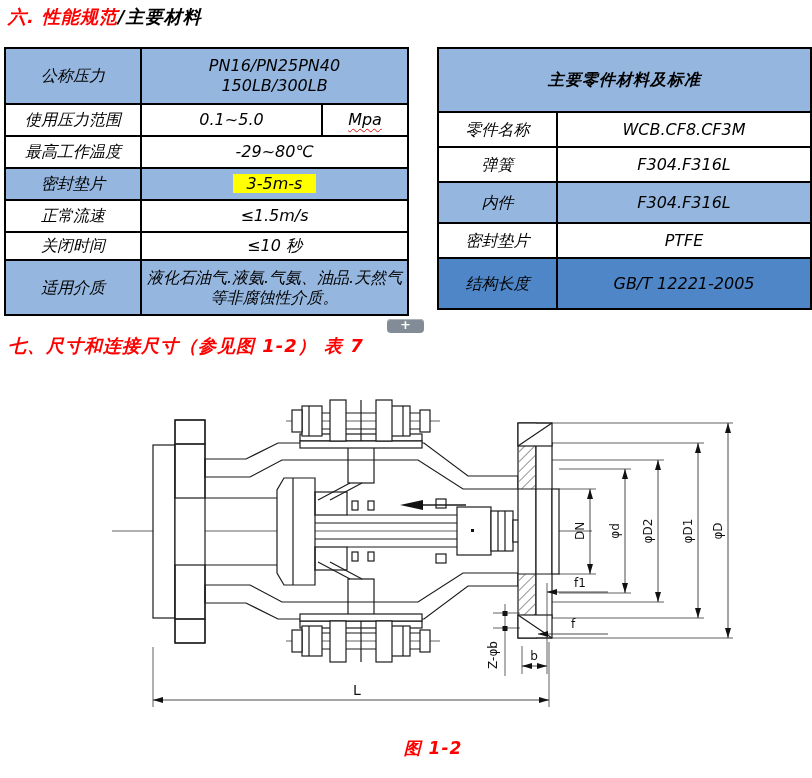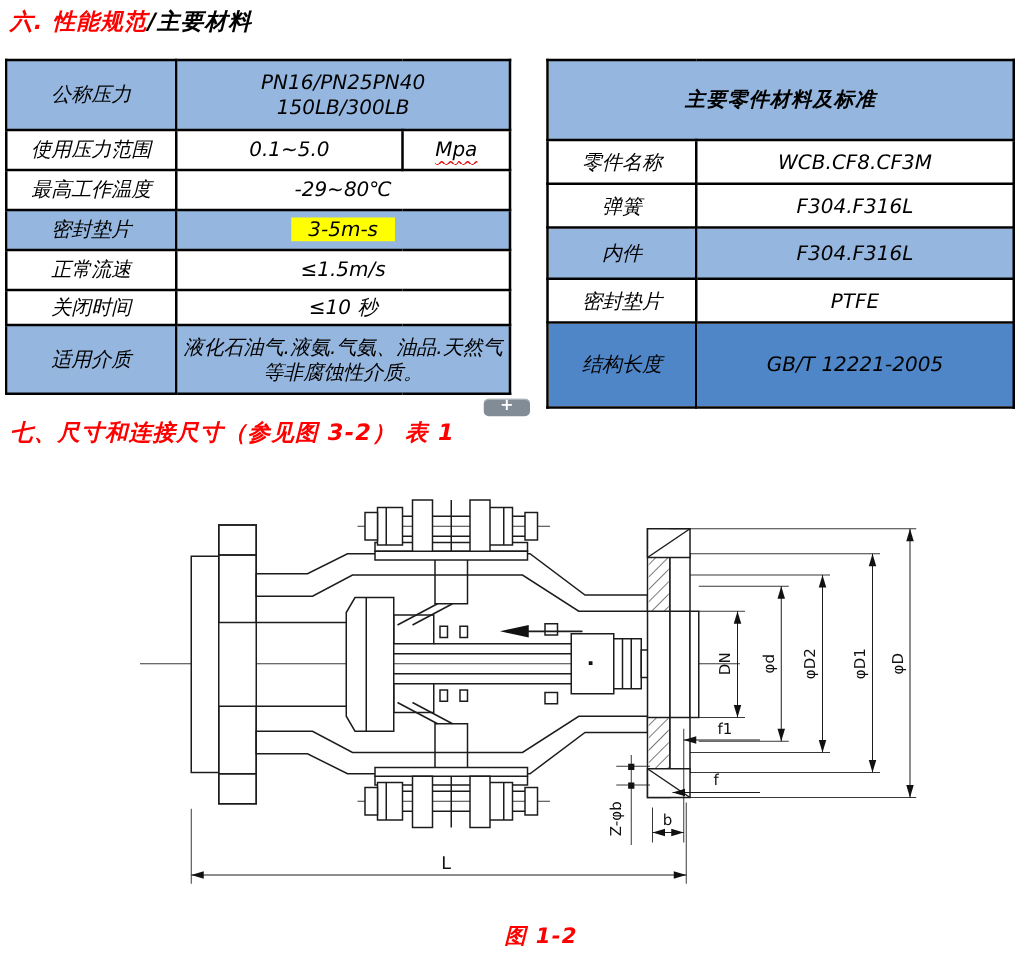--- a/index.html
+++ b/index.html
@@ -106,30 +106,30 @@
     <td>F304.F316L</td>
   </tr>
   <tr style="height:41px">
     <td class="bg-blue">内件</td>
     <td class="bg-blue">F304.F316L</td>
   </tr>
   <tr style="height:35px">
     <td>密封垫片</td>
     <td>PTFE</td>
   </tr>
-  <tr style="height:68px">
+  <tr style="height:51px">
     <td class="bg-dkblue">结构长度</td>
     <td class="bg-dkblue">GB/T 12221-2005</td>
   </tr>
 </tbody>
   </table>
 
 <div class="abs plus-handle">+</div>
 
-<div class="abs sec-title red" style="left:8px; top:334px;">七、尺寸和连接尺寸（参见图 3-2） 表 1</div>
+<div class="abs sec-title red" style="left:8px; top:334px;">七、尺寸和连接尺寸（参见图 1-2） 表 7</div>
 
 <svg class="diagram" width="676" height="356" viewBox="98 373 676 356">
   <defs>
     <pattern id="hat" patternUnits="userSpaceOnUse" width="7" height="7" patternTransform="rotate(45)">
       <rect width="7" height="7" fill="#ffffff"></rect>
       <line x1="0" y1="0" x2="0" y2="7" stroke="#2a2a2a" stroke-width="1"></line>
     </pattern>
     <marker id="arr" markerUnits="userSpaceOnUse" markerWidth="12" markerHeight="8" refX="11" refY="4" orient="auto-start-reverse">
       <path d="M11,4 L1,1 L1,7 Z" fill="#111"></path>
     </marker>

